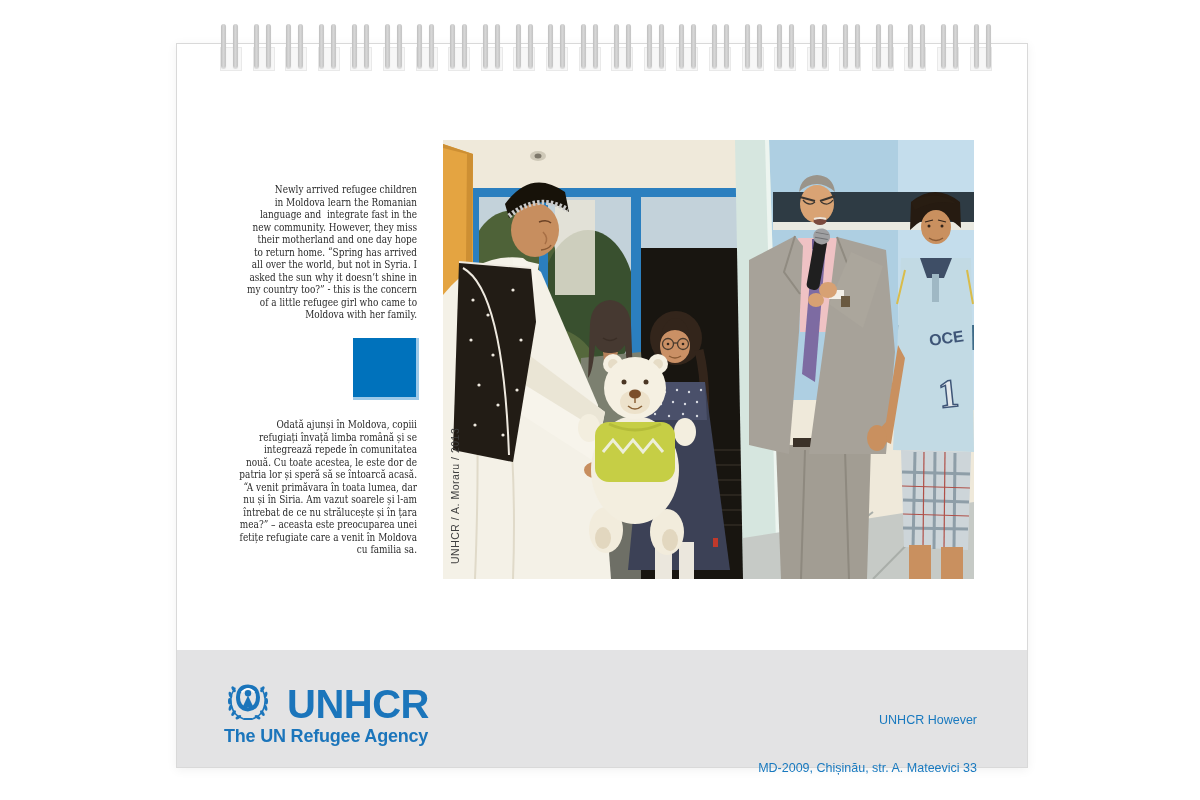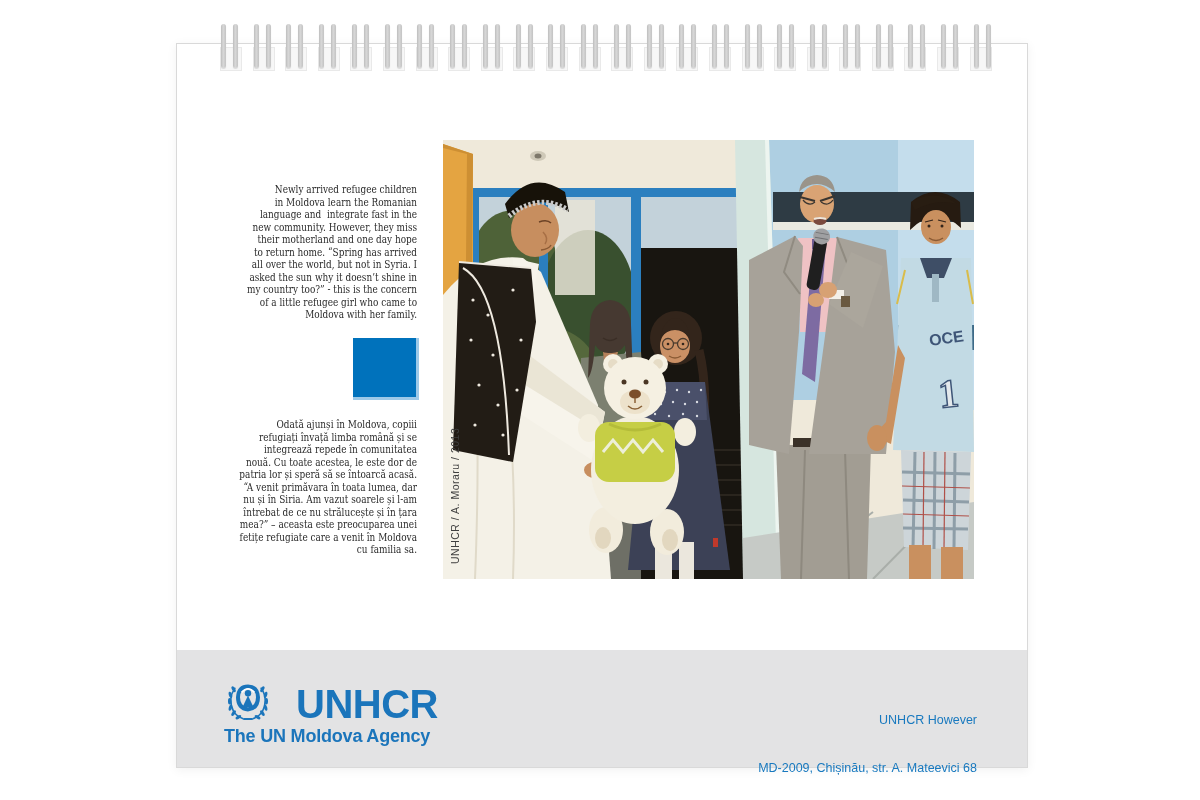--- a/index.html
+++ b/index.html
@@ -47,21 +47,21 @@
 
   
   .photo { position:absolute; left:266px; top:96px; width:531px; height:439px; display:block; }
 
   
   .footer {
     position:absolute; left:0; bottom:0; width:100%; height:117px;
     background:#e3e3e4;
   }
   .logo { position:absolute; left:47px; top:31px; color:#1b75bb; }
-  .logo-top { display:flex; align-items:flex-end; gap:24px; }
+  .logo-top { display:flex; align-items:flex-end; gap:15px; }
   .logo-emblem { width:48px; height:42px; }
   .logo-text { font-size:40px; font-weight:bold; line-height:38px; letter-spacing:-0.5px; }
   .logo-tagline { font-size:18px; font-weight:bold; margin-top:3px; letter-spacing:-0.2px; white-space:pre; }
 
   .contact {
     position:absolute; right:50px; top:29px; text-align:right;
     color:#1879bf; font-size:12.5px; line-height:16.3px; white-space:pre;
   }
 </style>
 </head>
@@ -367,26 +367,26 @@
               <ellipse cx="42" cy="45" rx="2" ry="4" transform="rotate(-60 42 45)"></ellipse>
             </g>
             <path d="M30,4 Q16,4 15,20 Q15,36 30,38 Q45,36 45,20 Q44,4 30,4 Z M30,9 Q40,10 40,20 Q40,31 30,33 Q20,31 20,20 Q20,10 30,9 Z" fill="#1b75bb"></path>
             <circle cx="30" cy="15" r="4" fill="#1b75bb"></circle>
             <path d="M30,18 L23,33 L37,33 Z" fill="#1b75bb"></path>
             <path d="M22,14 Q30,5 38,14" fill="none" stroke="#ffffff" stroke-width="2"></path>
             <rect x="24" y="46" width="12" height="2.5" fill="#1b75bb"></rect>
           </svg>
           <div class="logo-text">UNHCR</div>
         </div>
-        <div class="logo-tagline">The UN Moldova Agency</div>
+        <div class="logo-tagline">The UN Refugee Agency</div>
       </div>
 
       <div class="contact">
         <div>UNHCR However</div>
-        <div>MD-2009, Chișinău, str. A. Mateevici 68</div>
+        <div>MD-2009, Chișinău, str. A. Mateevici 33</div>
         
         
         
       </div>
     </div>
   </div>
 
   <div class="binding">
       <div class="pair">
         <span class="bar"></span>

